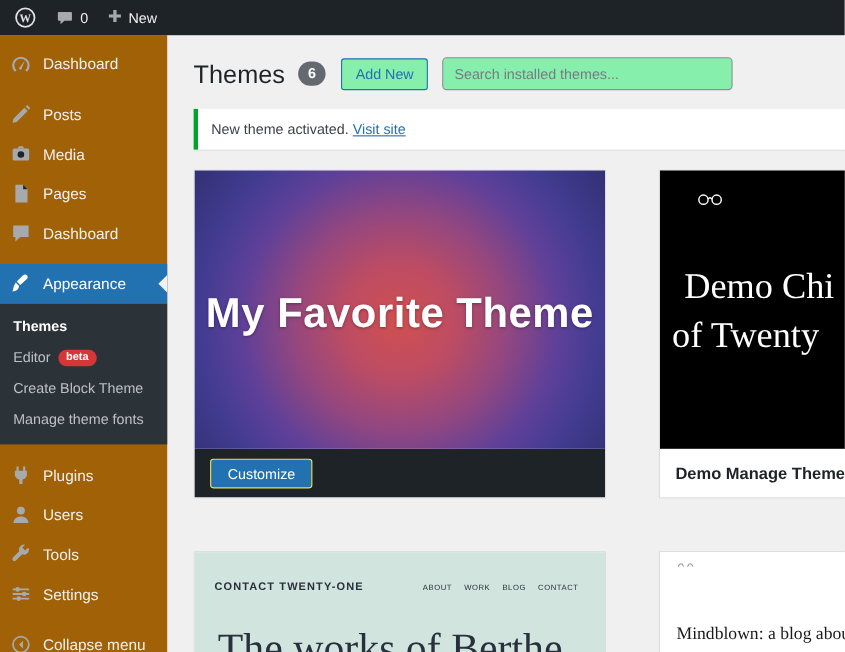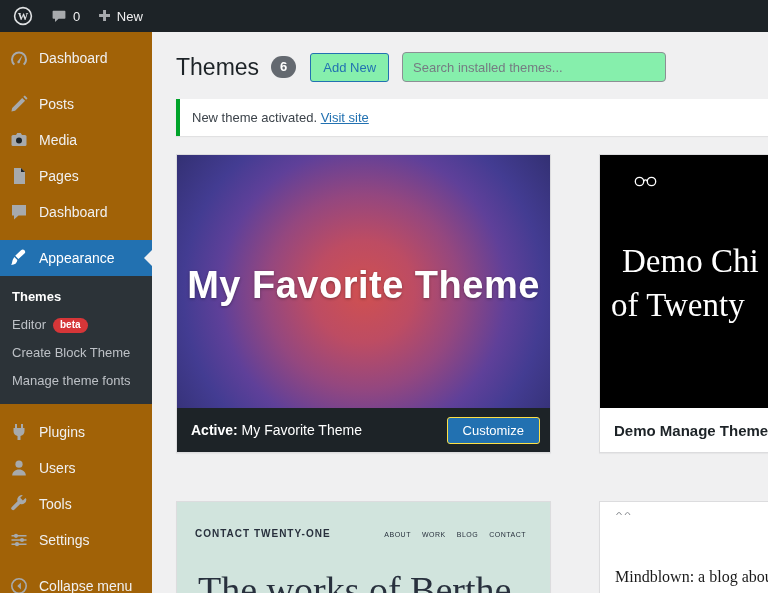--- a/index.html
+++ b/index.html
@@ -297,24 +297,20 @@
       <a href="#">Visit site</a>
     </div>
 
     <div class="theme-grid">
 
       <div class="theme-card">
         <div class="theme-preview preview-gradient">
           <span class="big-title">My Favorite Theme</span>
         </div>
         <div class="active-footer">
-          <span>
-            <strong>Active:</strong>
-            <span>My Favorite Theme</span>
-          </span>
           <button class="customize-btn">Customize</button>
         </div>
       </div>
 
       <div class="theme-card">
         <div class="theme-preview preview-black">
           <svg class="glasses" width="23" height="13" viewBox="0 0 23 13">
             <circle cx="5.5" cy="6.5" r="4.2" fill="none" stroke="#fff" stroke-width="1.3"></circle>
             <circle cx="17.5" cy="6.5" r="4.2" fill="none" stroke="#fff" stroke-width="1.3"></circle>
             <path d="M9.7 6 q1.8 -2.4 3.6 0" fill="none" stroke="#fff" stroke-width="1.3"></path>

